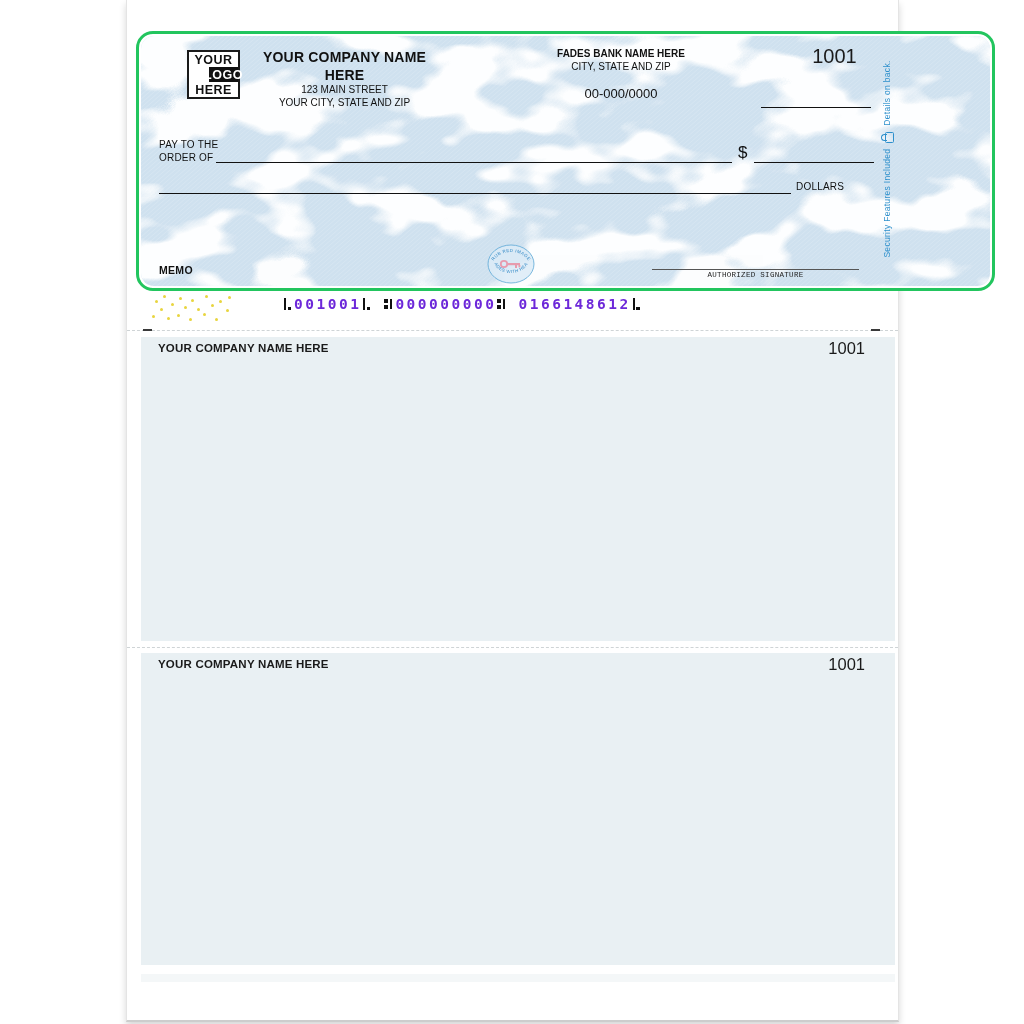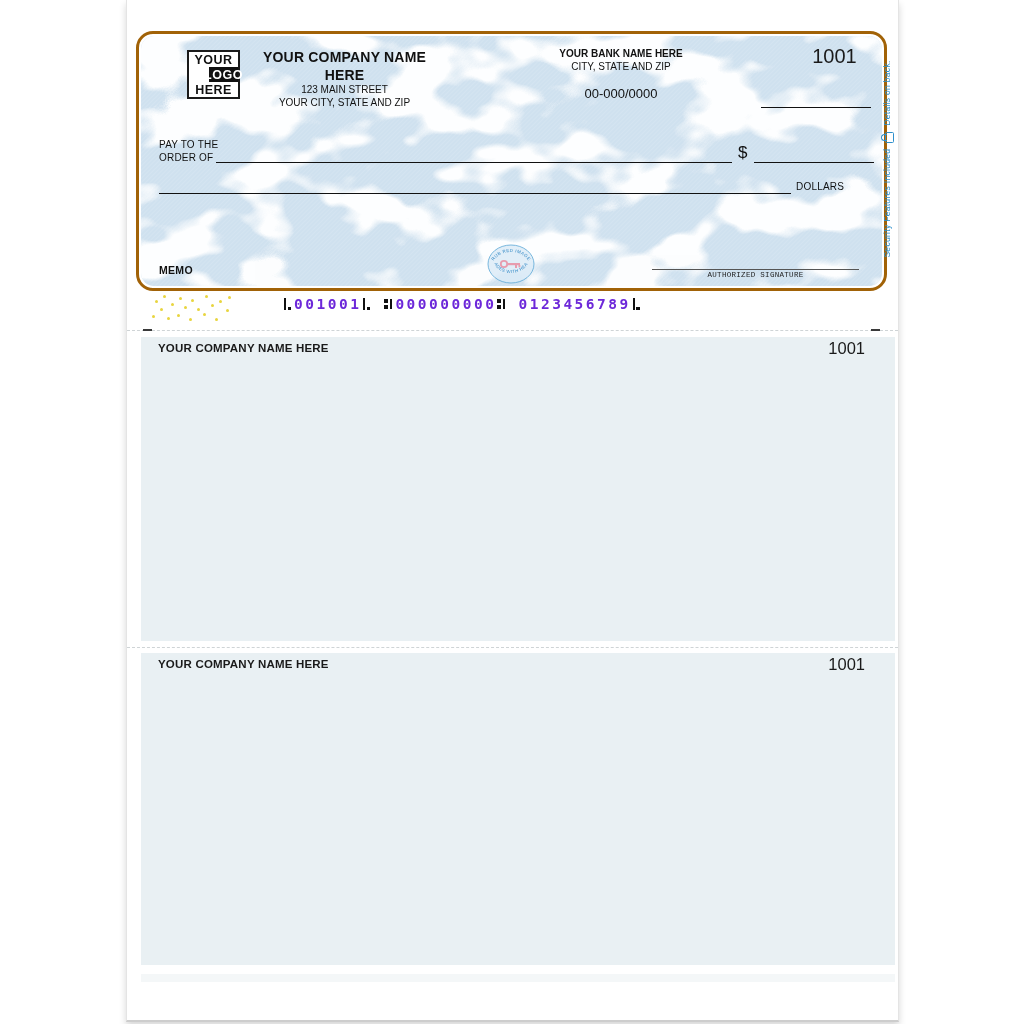--- a/index.html
+++ b/index.html
@@ -4,22 +4,22 @@
 <style>
   html,body{margin:0;padding:0;background:#ffffff;width:1024px;height:1024px;overflow:hidden;
     font-family:"Liberation Sans",sans-serif;-webkit-font-smoothing:antialiased;}
   .paper{position:absolute;left:126px;top:0;width:771px;height:1020px;background:#ffffff;
     border-left:1px solid #e4e4e4;border-right:1px solid #e4e4e4;border-bottom:2px solid #cdcdcd;
     box-shadow:0 4px 7px rgba(0,0,0,.16);}
   
   .banner{position:absolute;left:9px;top:17px;width:751px;height:12px;display:flex;align-items:center;justify-content:center;}
   .banner span{font-size:8.5px;font-weight:bold;color:#ffffff;letter-spacing:.8px;white-space:nowrap;}
   
-  .check{position:absolute;left:9px;top:31px;width:751px;height:260px;box-sizing:border-box;
-    border:3px solid #a16207;border-radius:17px;background:#ffffff;}
+  .check{position:absolute;left:9px;top:31px;width:859px;height:260px;box-sizing:border-box;
+    border:3px solid #22c55e;border-radius:17px;background:#ffffff;}
   .check-bg{position:absolute;inset:2px;border-radius:13px;overflow:hidden;}
   .check-bg svg{display:block;width:100%;height:100%;}
   .check-layer{position:absolute;inset:3px;font-size:10px;color:#111;}
   .logo-box{position:absolute;left:45px;top:13px;width:53px;height:49px;background:#ffffff;
     border:2px solid #1a1a1a;box-sizing:border-box;display:flex;flex-direction:column;text-align:center;}
   .logo-box span{flex:1;display:flex;align-items:center;justify-content:center;
     font-size:12.5px;font-weight:bold;letter-spacing:.5px;color:#111;}
   .logo-box .inv{background:#111;color:#ffffff;margin-left:20px;}
   .company-block{position:absolute;left:100px;top:12px;width:205px;text-align:center;line-height:1.25;}
   .company-name{font-size:14px;font-weight:bold;letter-spacing:.2px;}
@@ -103,21 +103,21 @@
         <span>HERE</span>
       </div>
 
       <div class="company-block">
         <div class="company-name">YOUR COMPANY NAME HERE</div>
         <div class="company-addr">123 MAIN STREET</div>
         <div class="company-addr">YOUR CITY, STATE AND ZIP</div>
       </div>
 
       <div class="bank-block">
-        <div class="bank-name">YOUR BANK NAME HERE</div>
+        <div class="bank-name">FADES BANK NAME HERE</div>
         <div class="bank-city">CITY, STATE AND ZIP</div>
       </div>
       <div class="bank-fraction">00-000/0000</div>
 
       <div class="check-number">1001</div>
 
       <div class="hline date-line"></div>
 
       <div class="payto">
         <div>PAY TO THE</div>
@@ -184,21 +184,21 @@
 
   <div class="micr">
     <span class="msym onus"></span>
       <span>001001</span>
       <span class="msym onus"></span>
     <span class="mgap"></span>
     <span class="msym transit"></span>
       <span>000000000</span>
       <span class="msym transit"></span>
     <span class="mgap"></span>
-    <span>0123456789</span>
+    <span>0166148612</span>
       <span class="msym onus"></span>
   </div>
 
   <div class="perf" style="top:330px;"></div>
   <div class="perf-mark" style="left:16px;top:329px;"></div>
   <div class="perf-mark" style="left:744px;top:329px;"></div>
 
   <div class="stub" style="top:337px;height:304px;">
     <div class="stub-company">YOUR COMPANY NAME HERE</div>
     <div class="stub-number">1001</div>

